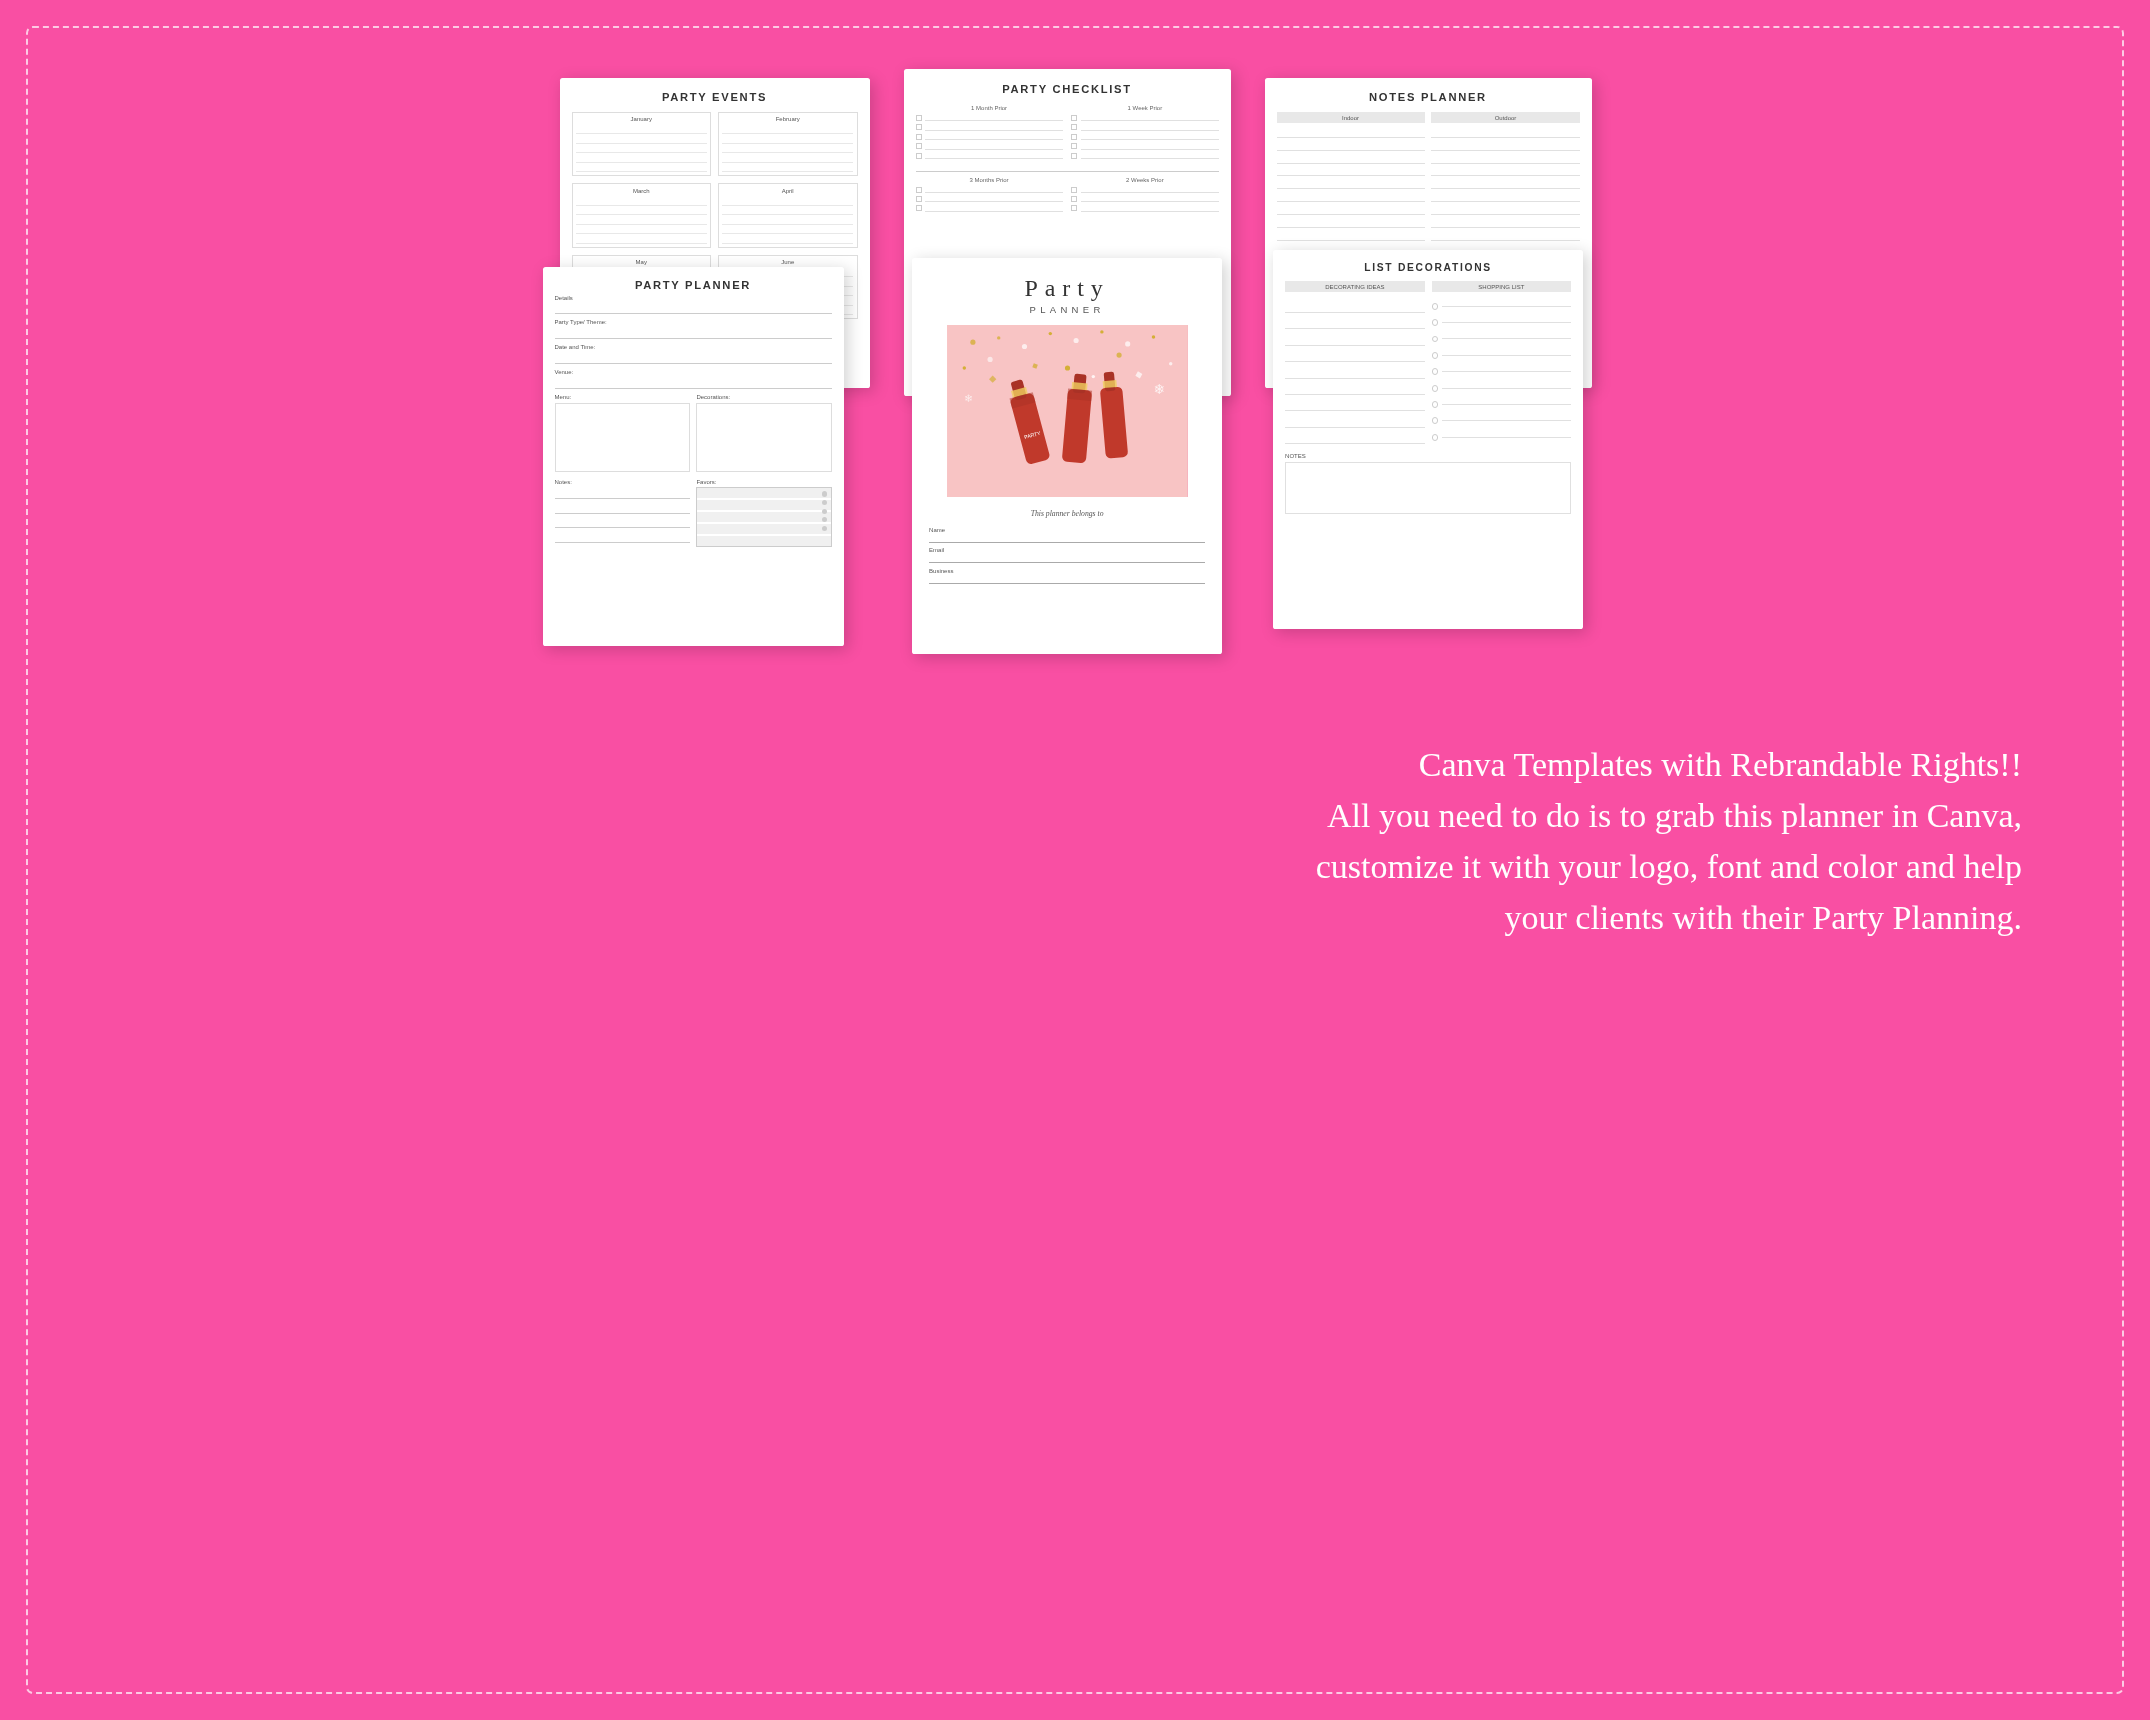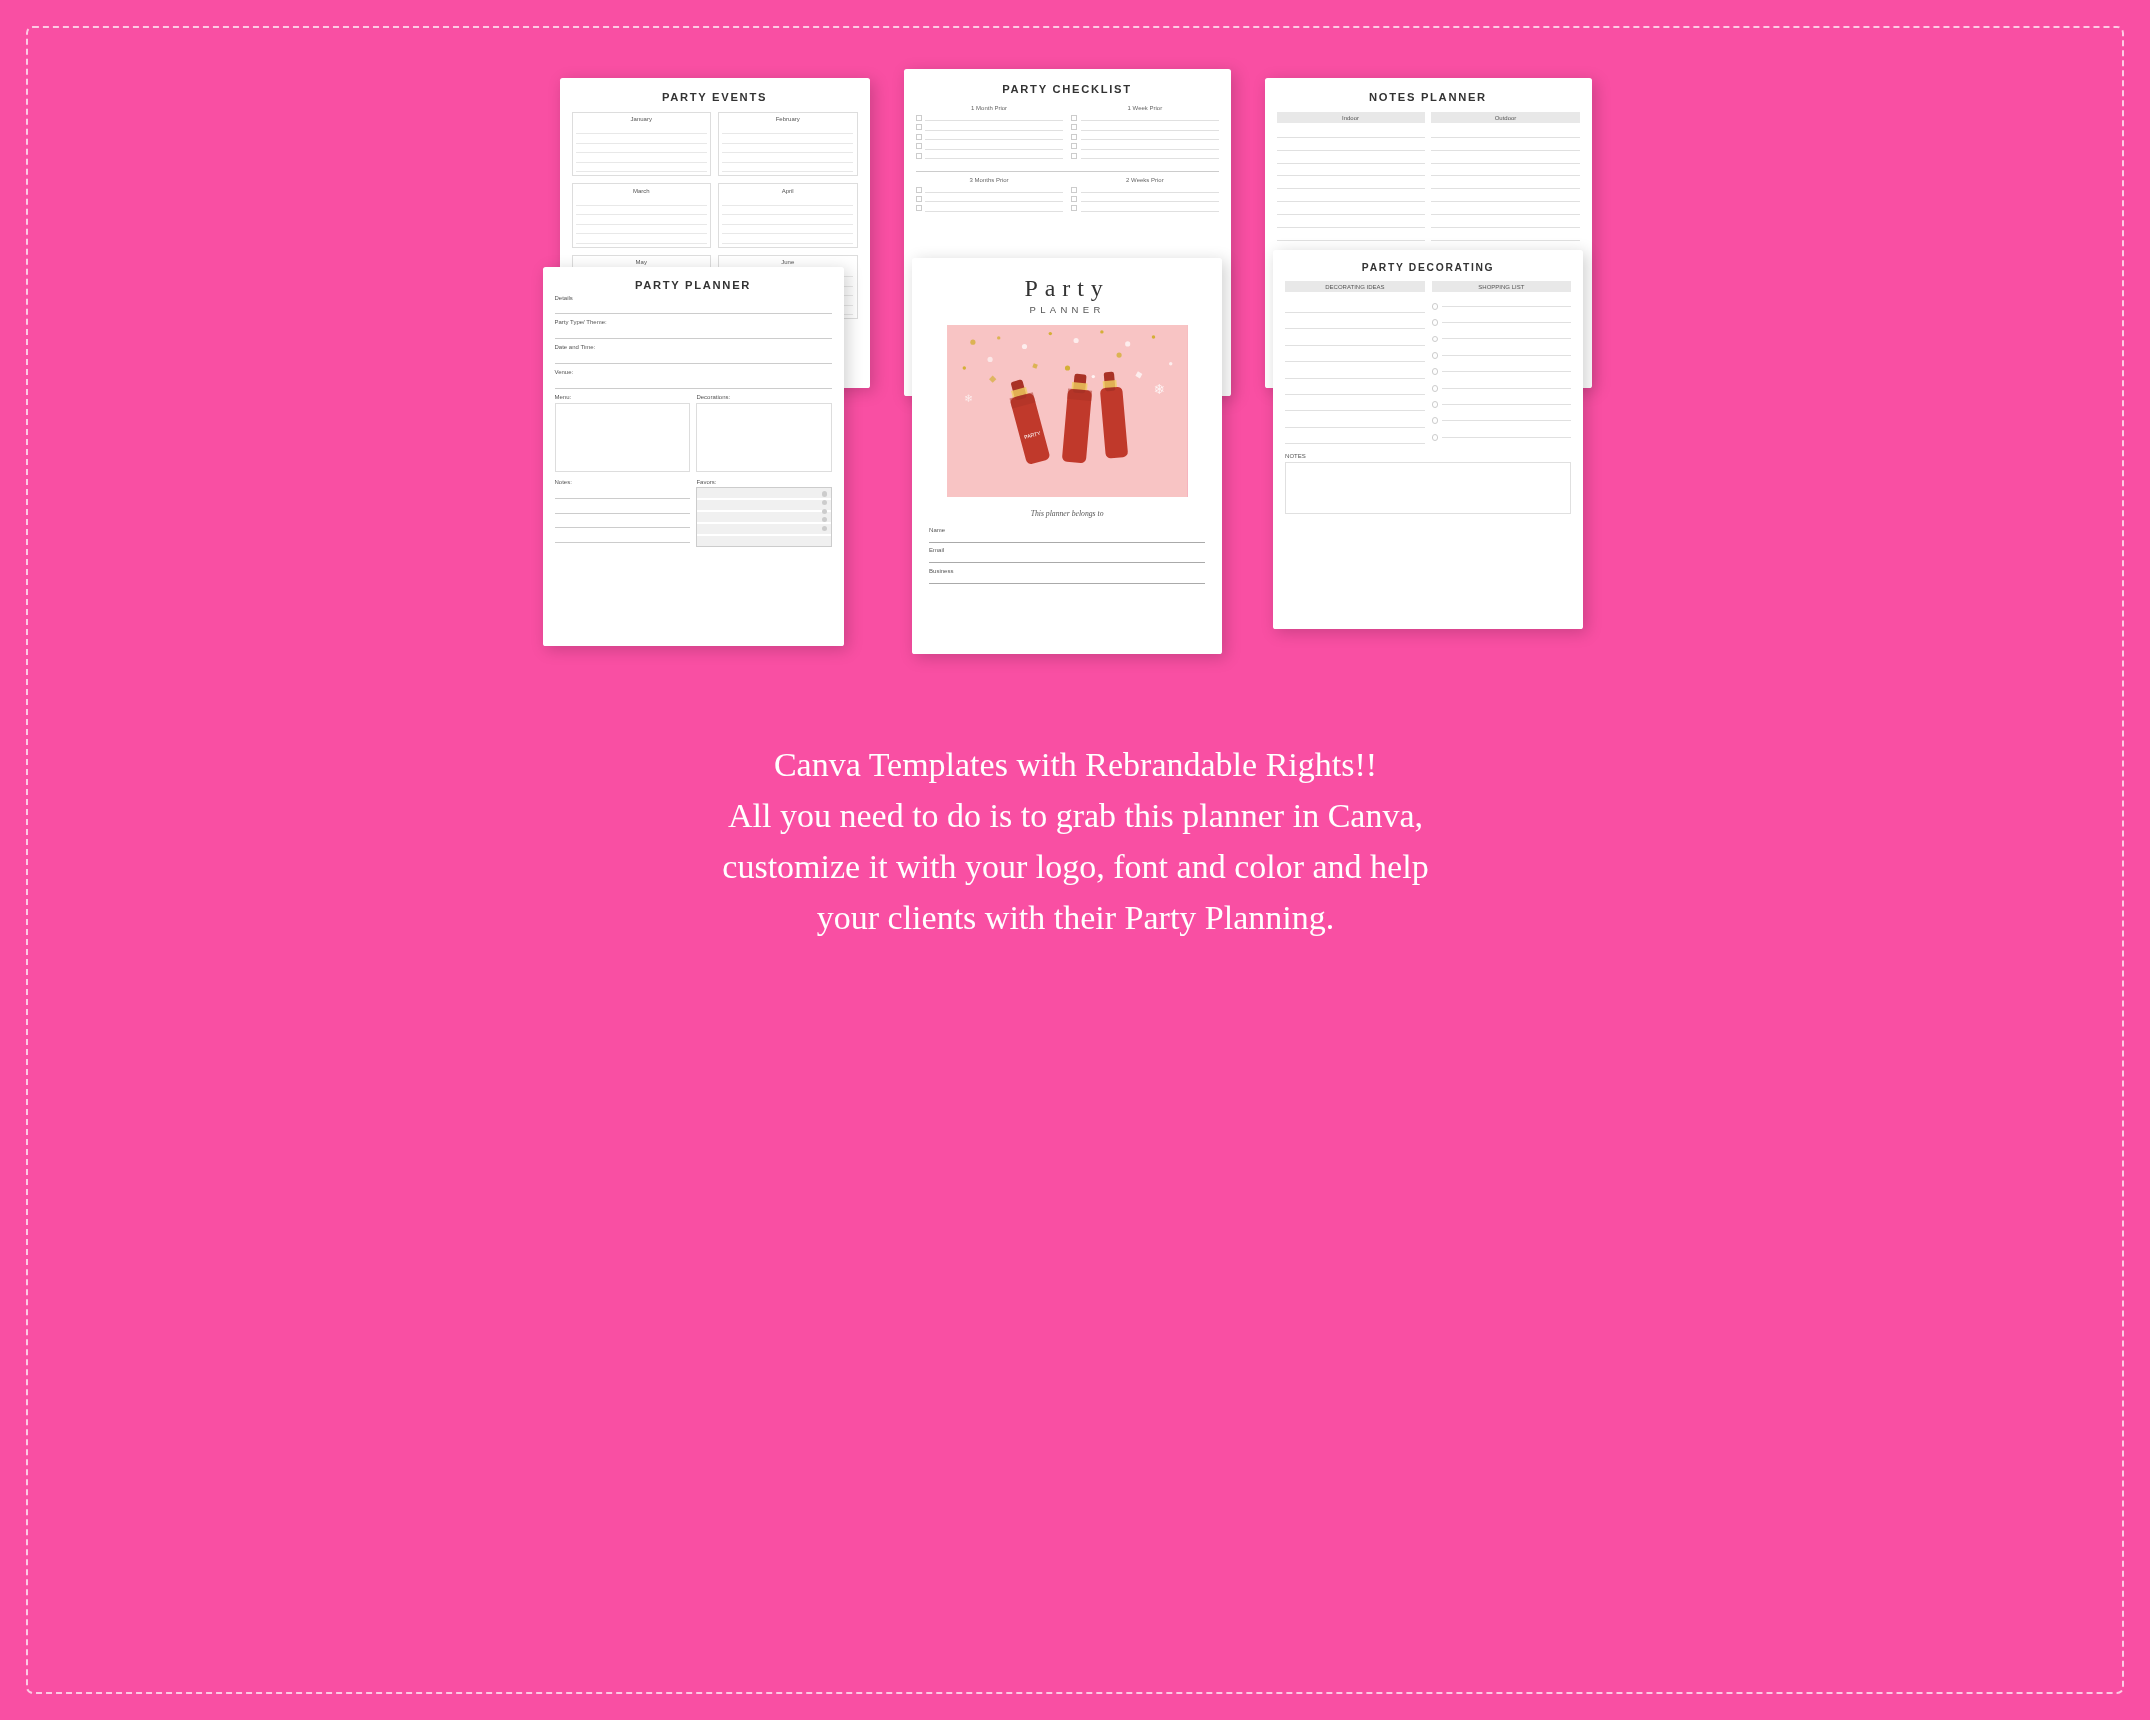--- a/index.html
+++ b/index.html
@@ -408,21 +408,21 @@
       color: #555;
       margin-bottom: 3.4px;
     }
     .notes-box {
       border: 0.9px solid #e0e0e0;
       height: 52px;
     }
 
     
     .bottom-text-area {
-      text-align: center;
+      text-align: right;
       padding: 17px 129px 52px 129px;
       color: #fff;
     }
     .bottom-text {
       font-size: 34px;
       line-height: 1.5;
       font-family: 'Georgia', serif;
       font-weight: normal;
     }
   </style>
@@ -763,21 +763,21 @@
             <div class="decor-line"></div>
               <div class="decor-line"></div>
               <div class="decor-line"></div>
           </div>
         </div>
       </div>
     </div>
 
     <div class="card-party-dec-wrapper">
       <div class="doc-card card-party-dec">
-        <div class="party-dec-title">PARTY DECORATING</div>
+        <div class="party-dec-title">LIST DECORATIONS</div>
         <div class="party-dec-tabs">
           <div class="party-dec-tab">DECORATING IDEAS</div>
           <div class="party-dec-tab">SHOPPING LIST</div>
         </div>
         <div class="party-dec-items">
           <div class="dec-item-list">
             <div class="dec-item-row"></div>
             <div class="dec-item-row"></div>
             <div class="dec-item-row"></div>
             <div class="dec-item-row"></div>

